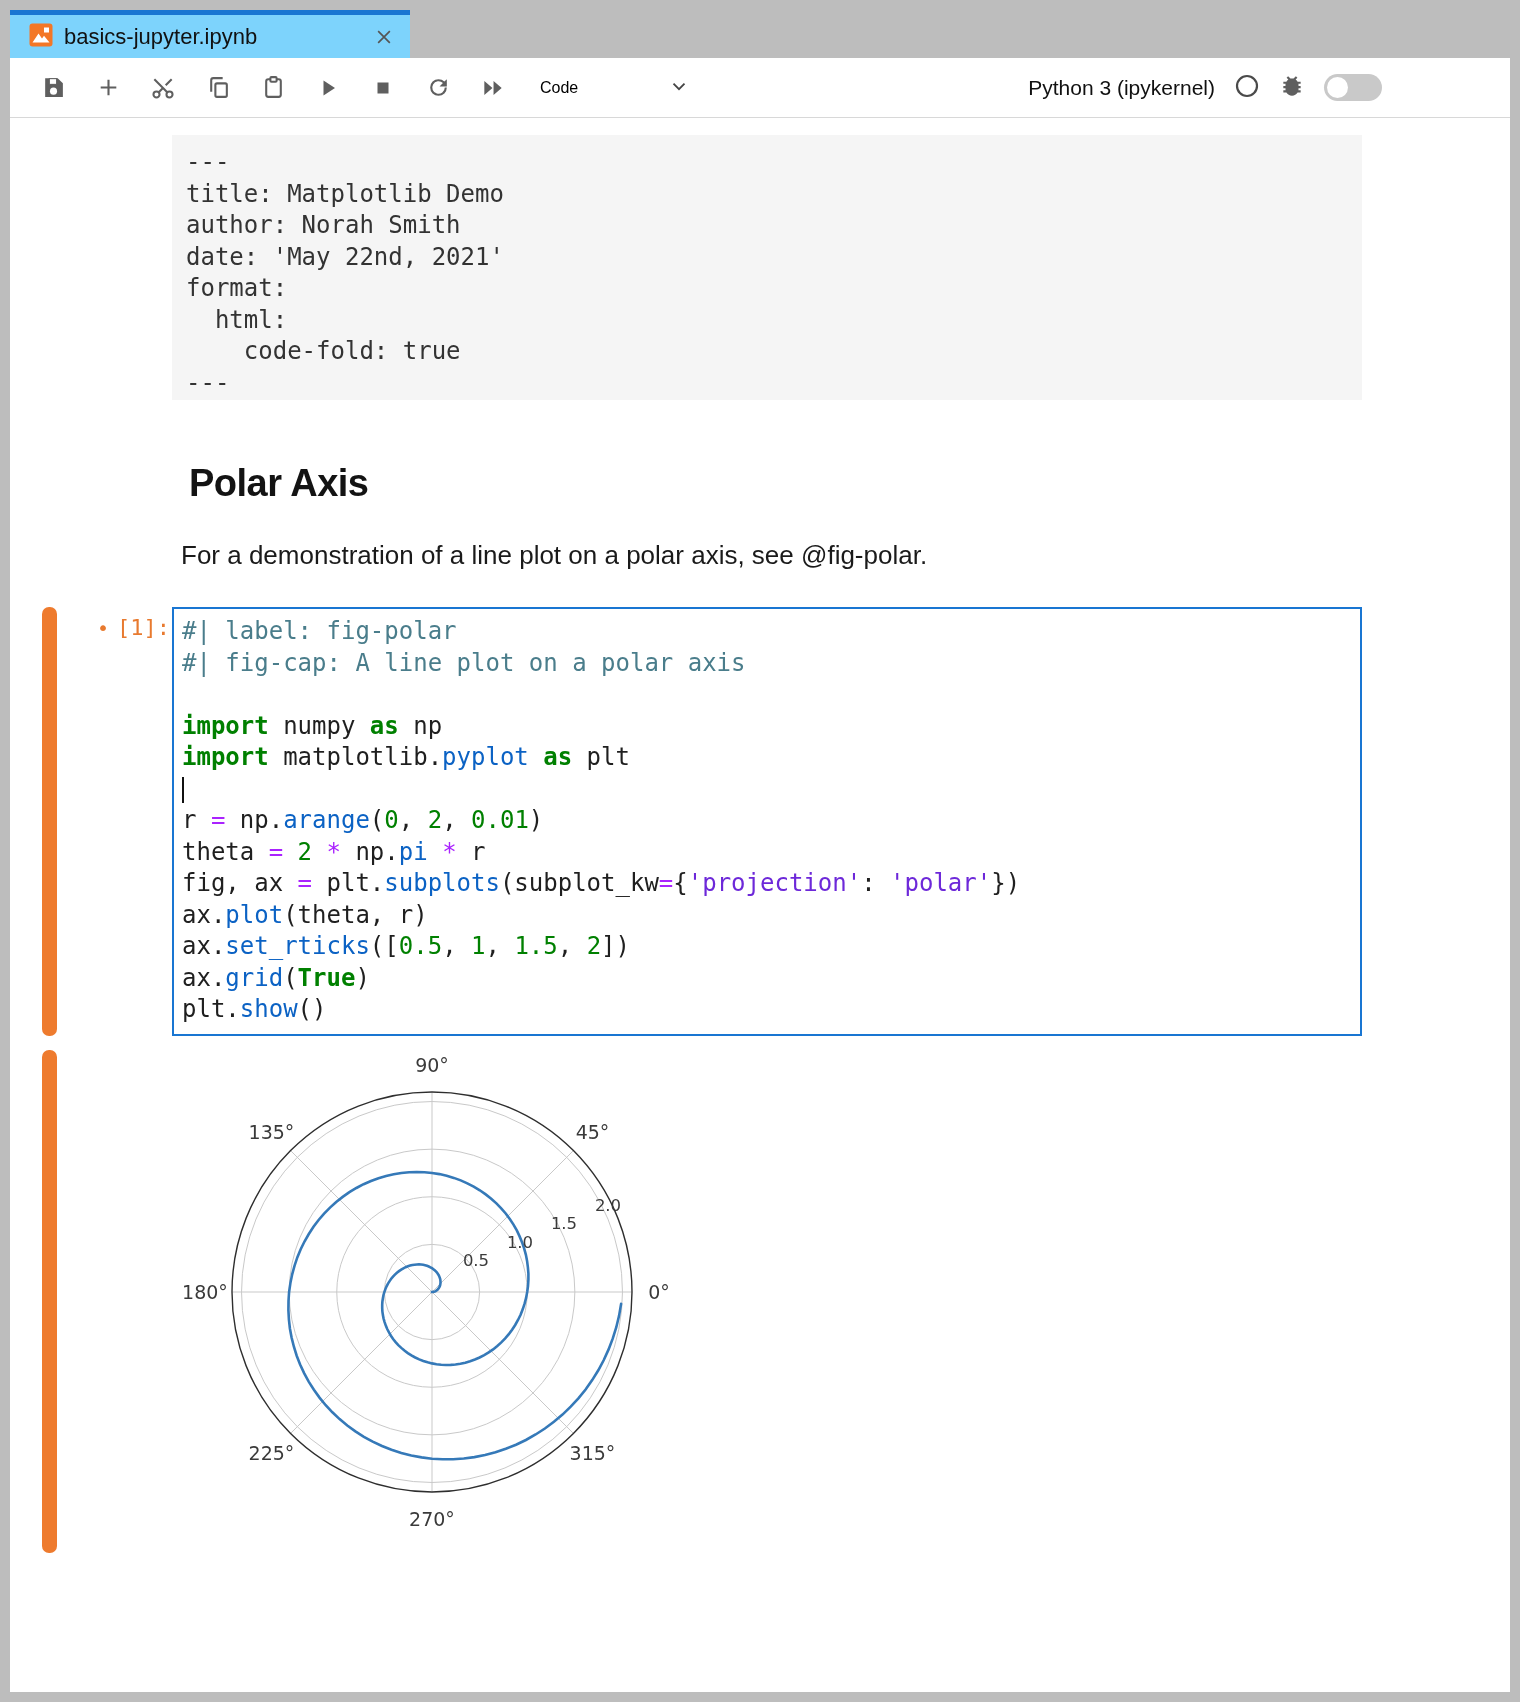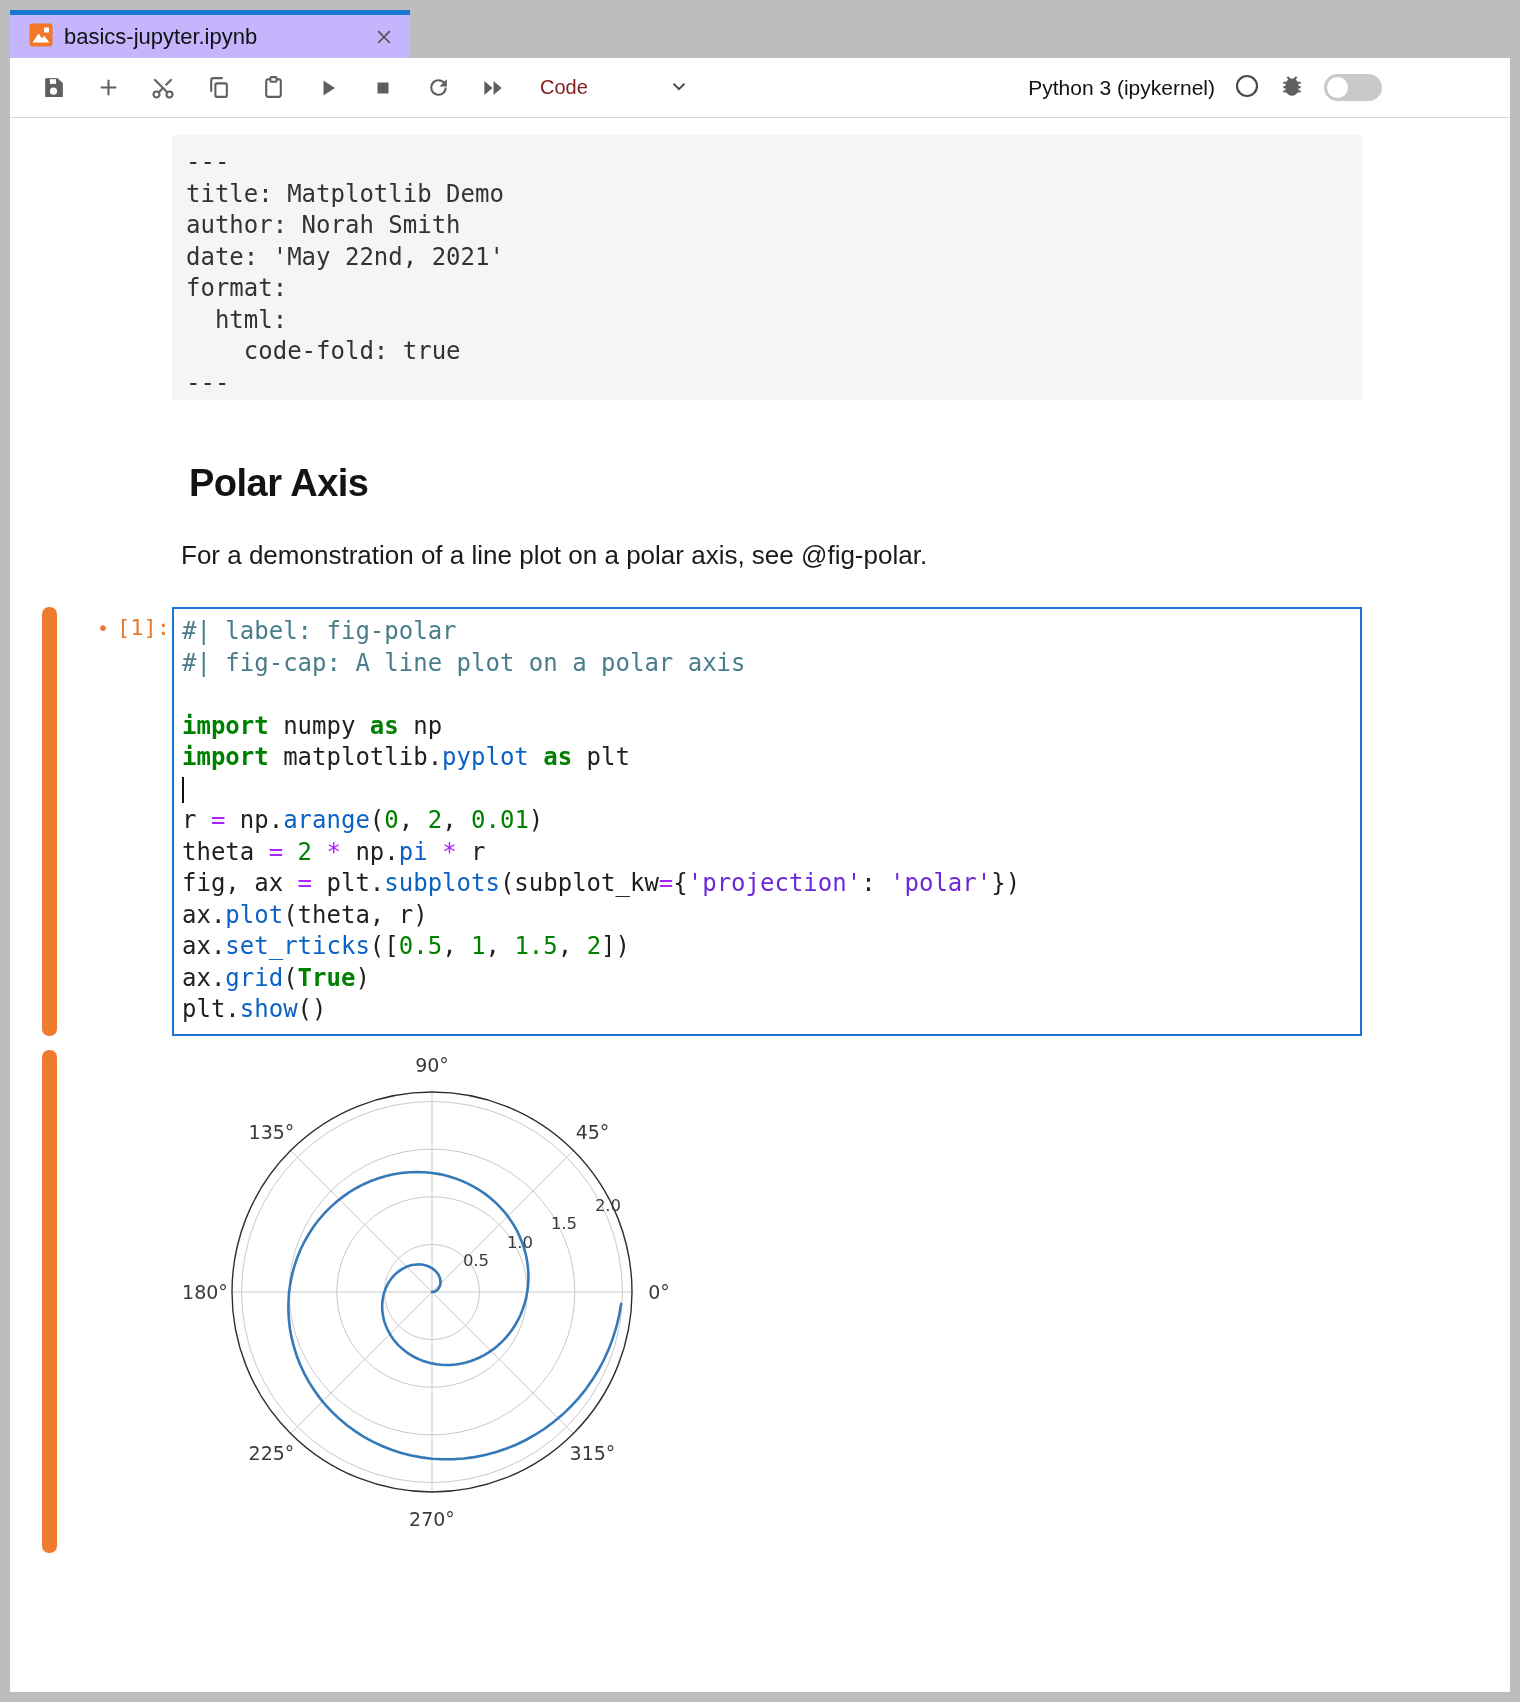--- a/index.html
+++ b/index.html
@@ -1,32 +1,32 @@
 <!DOCTYPE html>
 <html><head>
 <meta charset="utf-8">
 <style>
   html,body{margin:0;padding:0;}
   .screen{position:relative;width:1520px;height:1702px;background:#bdbdbd;
     font-family:"Liberation Sans",sans-serif;overflow:hidden;}
   
-  .tab{position:absolute;left:10px;top:10px;width:400px;height:48px;background:#c4b5fd;
+  .tab{position:absolute;left:10px;top:10px;width:400px;height:48px;background:#7dd3fc;
     border-top:5px solid #1976d2;box-sizing:border-box;display:flex;align-items:center;
     padding:0 16px 0 18px;gap:10px;}
   .tab-title{font-size:22px;color:#111;white-space:nowrap;}
   .tab-close{margin-left:auto;display:flex;align-items:center;}
   
   .toolbar{position:absolute;left:10px;right:10px;top:58px;height:60px;background:#fff;
     border-bottom:1px solid #d8d8d8;box-sizing:border-box;display:flex;align-items:center;
     padding:0 0 0 30px;}
   .tbtns{display:flex;align-items:center;gap:29px;}
   .tbtn{width:26px;height:26px;display:flex;align-items:center;justify-content:center;cursor:pointer;}
   .celltype{margin-left:34px;width:150px;display:flex;justify-content:space-between;
     align-items:center;cursor:pointer;}
-  .celltype-label{font-size:20px;color:#7f1d1d;}
+  .celltype-label{font-size:16px;color:#000000;}
   .toolbar-right{margin-left:auto;margin-right:128px;display:flex;align-items:center;gap:19px;}
   .kernel-name{font-size:21px;color:#111;}
   .toggle{width:58px;height:27px;border-radius:14px;background:#c9c9c9;position:relative;cursor:pointer;}
   .toggle .knob{position:absolute;left:3px;top:3px;width:21px;height:21px;border-radius:50%;background:#fff;}
   
   .content{position:absolute;left:10px;right:10px;top:118px;bottom:10px;background:#fff;}
   .raw-cell{position:absolute;left:162px;top:17px;width:1190px;height:265px;background:#f5f5f5;
     box-sizing:border-box;padding:12px 14px;font-family:"DejaVu Sans Mono",monospace;
     font-size:24px;line-height:31.5px;color:#333;}
   .raw-line{white-space:pre;}

